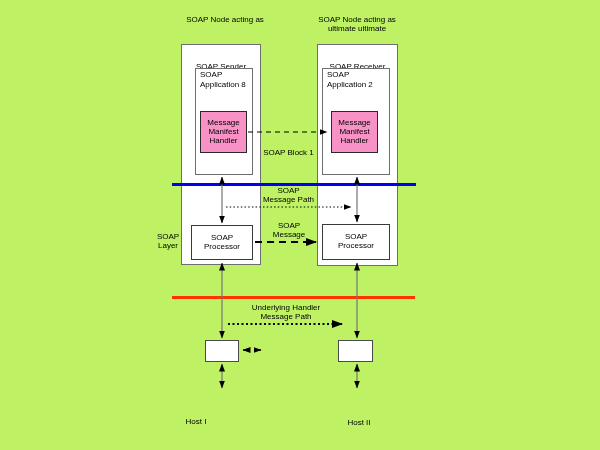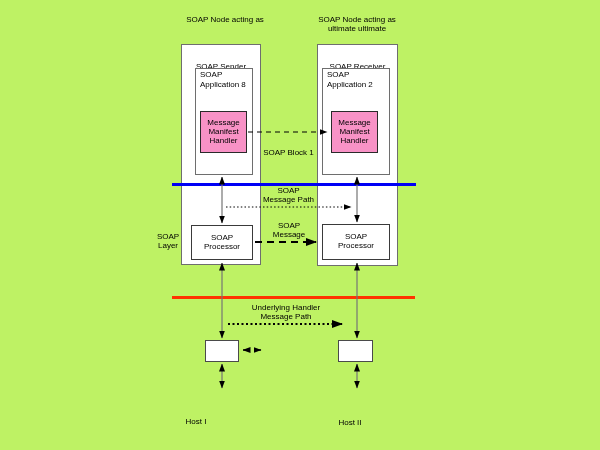--- a/index.html
+++ b/index.html
@@ -96,21 +96,21 @@
     <span>Underlying Handler</span>
     <span>Message Path</span>
   </div>
 
   <div class="box host-box" style="left:205px;top:340px;width:34px;height:22px;"></div>
   <div class="box host-box" style="left:338px;top:340px;width:35px;height:22px;"></div>
 
   <div class="lbl" style="left:166px;top:417px;width:60px;">
     <span>Host I</span>
   </div>
-  <div class="lbl" style="left:320px;top:418px;width:60px;text-align:center;">
+  <div class="lbl" style="left:329px;top:418px;width:60px;text-align:center;">
     <span>Host II</span>
   </div>
 
   <svg id="arrow-layer" width="600" height="450" viewBox="0 0 600 450">
     <defs>
       <marker id="ah" markerUnits="userSpaceOnUse" markerWidth="8" markerHeight="6" refX="7.5" refY="3" orient="auto-start-reverse">
         <path d="M0,0 L8,3 L0,6 Z" fill="#000"></path>
       </marker>
       <marker id="ahb" markerUnits="userSpaceOnUse" markerWidth="11" markerHeight="8" refX="10" refY="4" orient="auto-start-reverse">
         <path d="M0,0 L11,4 L0,8 Z" fill="#000"></path>

